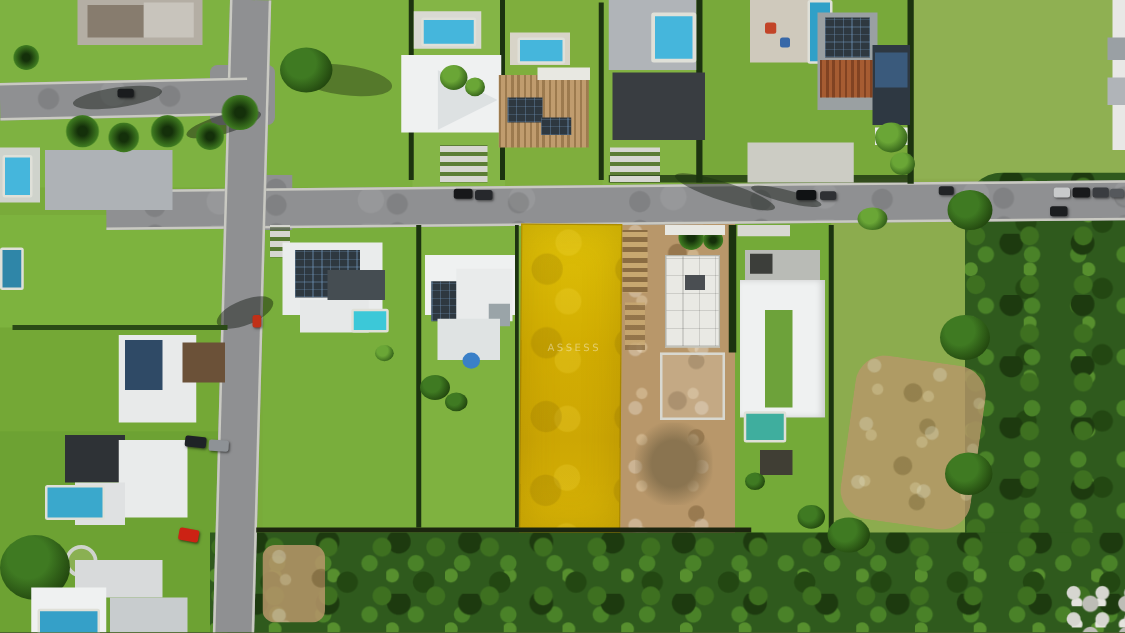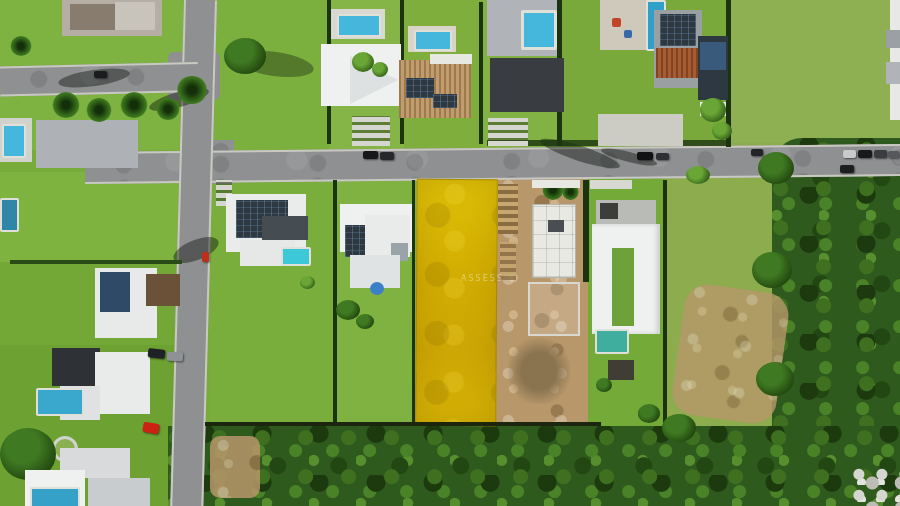--- a/index.html
+++ b/index.html
@@ -247,15 +247,15 @@
   <div class="a car" style="left:858px;top:150px;width:14px;height:8px;background:#18191b;"></div>
   <div class="a car" style="left:874px;top:150px;width:13px;height:8px;background:#3a3c40;"></div>
   <div class="a car" style="left:888px;top:151px;width:11px;height:7px;background:#55585c;"></div>
   <div class="a car" style="left:840px;top:165px;width:14px;height:8px;background:#1c1e20;"></div>
   <div class="a car" style="left:94px;top:71px;width:13px;height:7px;background:#1a1c1e;"></div>
   <div class="a car" style="left:148px;top:349px;width:17px;height:9px;background:#1e2226;transform:rotate(6deg);"></div>
   <div class="a car" style="left:167px;top:352px;width:16px;height:9px;background:#8e9296;transform:rotate(3deg);"></div>
   <div class="a car" style="left:143px;top:423px;width:16px;height:10px;background:var(--car-red);transform:rotate(10deg);"></div>
   <div class="a car" style="left:202px;top:252px;width:7px;height:10px;background:#c03018;"></div>
 
-  <div class="a wmsub" style="left:461px;top:274px;">ASSESS</div>
+  <div class="a wmsub" style="left:438px;top:274px;">ASSESS</div>
 
 </div>
 
 </body></html>

